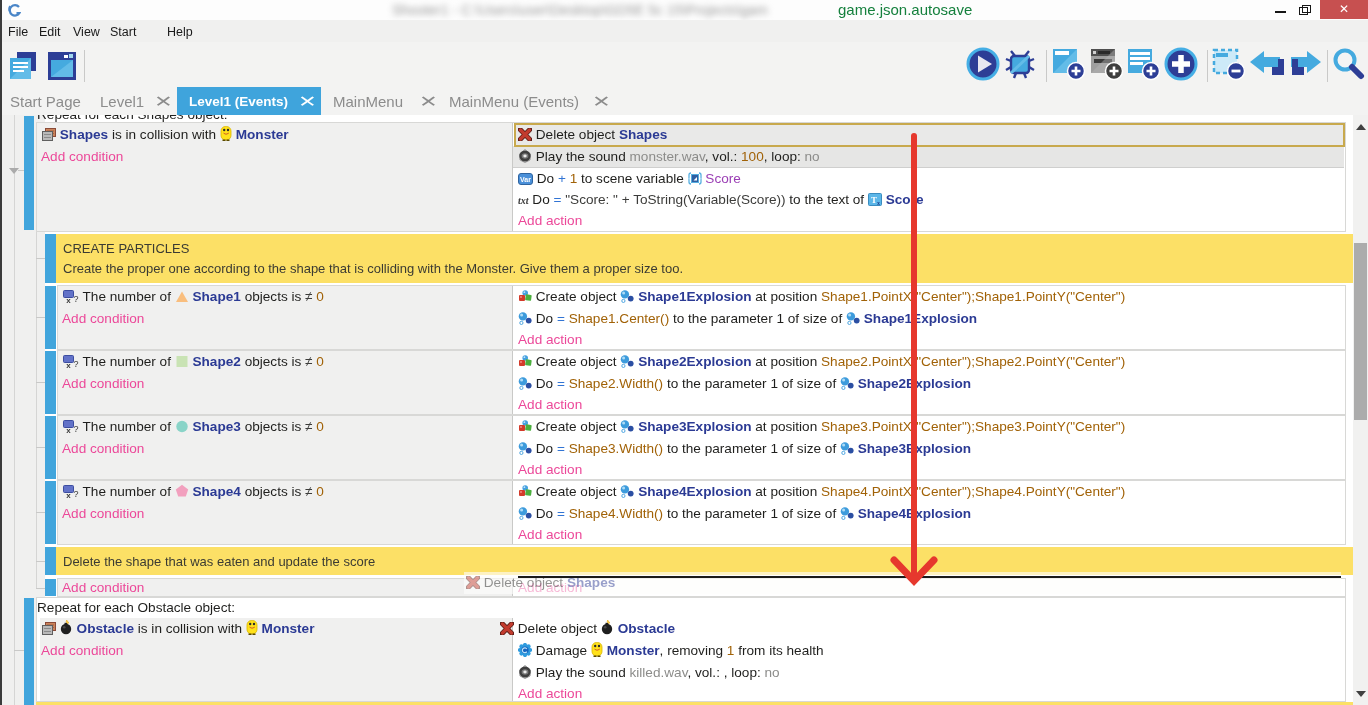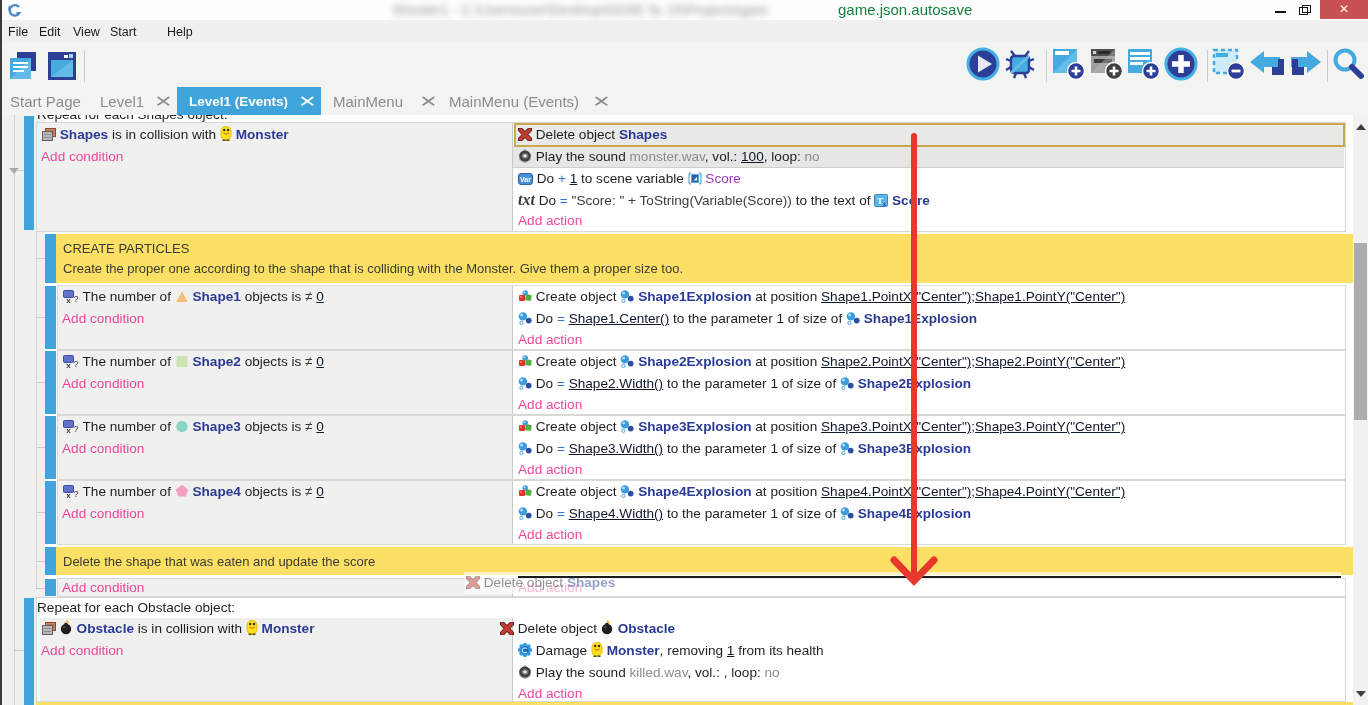--- a/index.html
+++ b/index.html
@@ -2,21 +2,21 @@
 <html><head>
 <meta charset="utf-8">
 <style>
   * { margin:0; padding:0; box-sizing:border-box; }
   html,body { width:1368px; height:705px; overflow:hidden; }
   body { font-family:"Liberation Sans", sans-serif; background:#fff; position:relative; }
   .abs { position:absolute; }
   .row { position:absolute; white-space:nowrap; font-size:13.6px; color:#1f1f1d; }
   .row svg { vertical-align:-2px; }
   b.obj { color:#2B3A94; font-weight:bold; }
-  .grn { color:#0f172a;text-decoration:underline; }
+  .grn { color:#a16207; }
   .blu { color:#3174D4; }
   .gry { color:#8C8C8A; }
   .pur { color:#9B3FB5; }
   .add { color:#ec4899; }
   .bar1 { position:absolute; left:24px; width:10px; background:#41A5DC; }
   .bar2 { position:absolute; left:45px; width:11px; background:#41A5DC; }
   .evframe { position:absolute; border:1px solid #D8D8D6; }
   .condbg { position:absolute; background:#F0F0EF; }
   .split { position:absolute; width:1px; background:#C9C9C7; }
   .tick { position:absolute; height:1px; background:#C9C9C8; }
@@ -80,21 +80,21 @@
     </svg> Play the sound <span class="gry">monster.wav</span>, vol.: <span class="grn">100</span>, loop: <span class="gry">no</span></div>
 <div class="row" style="left:518px;top:168px;height:22px;line-height:22px;"><svg width="15" height="12" viewBox="0 0 15 12" style="vertical-align:-2px">
       <rect x="0.5" y="0.5" width="14" height="11" rx="2.5" fill="#4A90D9" stroke="#2F64A0"></rect>
       <text x="7.5" y="8.5" font-size="7" font-weight="bold" fill="#fff" text-anchor="middle" font-family="Liberation Sans">Var</text>
     </svg> Do <span class="blu">+</span> <span class="grn">1</span> to scene variable <svg width="14" height="13" viewBox="0 0 14 13" style="vertical-align:-2px">
       <path d="M3 1 Q1 1 1 3 L1 5 Q1 6.5 0.5 6.5 Q1 6.5 1 8 L1 10 Q1 12 3 12" fill="none" stroke="#56AEE0" stroke-width="1.3"></path>
       <path d="M11 1 Q13 1 13 3 L13 5 Q13 6.5 13.5 6.5 Q13 6.5 13 8 L13 10 Q13 12 11 12" fill="none" stroke="#56AEE0" stroke-width="1.3"></path>
       <rect x="3.5" y="2.5" width="7" height="8" fill="#2E5FA3" stroke="#56AEE0"></rect>
       <path d="M5.5 8.5 L9 5 L9 8.5 Z" fill="#fff"></path>
     </svg> <span class="pur">Score</span></div>
-<div class="row" style="left:518px;top:189px;height:22px;line-height:22px;"><span style="font-family:'Liberation Serif',serif;font-style:italic;font-weight:bold;font-size:16px;color:#3a3a3a">txt</span> Do <span class="blu">=</span> <span style="color:#3c3c3a">"Score: " + ToString(Variable(Score))</span> to the text of <svg width="14" height="13" viewBox="0 0 14 13" style="vertical-align:-2px">
+<div class="row" style="left:518px;top:189px;height:22px;line-height:22px;"><span style="font-family:'Liberation Serif',serif;font-style:italic;font-weight:bold;font-size:10px;color:#3a3a3a">txt</span> Do <span class="blu">=</span> <span style="color:#3c3c3a">"Score: " + ToString(Variable(Score))</span> to the text of <svg width="14" height="13" viewBox="0 0 14 13" style="vertical-align:-2px">
       <rect x="0.5" y="0.5" width="13" height="12" rx="1" fill="#5BB6E8" stroke="#3a8cc0"></rect>
       <text x="6" y="9.5" font-size="9" font-weight="bold" fill="#fff" text-anchor="middle" font-family="Liberation Serif">T</text>
       <text x="10.5" y="11.5" font-size="6" font-weight="bold" fill="#1F3F8F" text-anchor="middle" font-family="Liberation Serif">x</text>
     </svg> <b class="obj">Score</b></div>
 <div class="row add" style="left:518px;top:210px;height:22px;line-height:22px;">Add action</div>
 
 <div class="bar2" style="top:234px;height:49px;"></div>
 <div class="comment" style="left:56px;top:234px;width:1297px;height:49px;"></div>
 <div class="row" style="left:63px;top:240px;height:17px;line-height:17px;color:#3B3B33;font-size:13px;">CREATE PARTICLES</div>
 <div class="row" style="left:63px;top:260px;height:17px;line-height:17px;color:#3B3B33;font-size:13px;">Create the proper one according to the shape that is colliding with the Monster. Give them a proper size too.</div>

